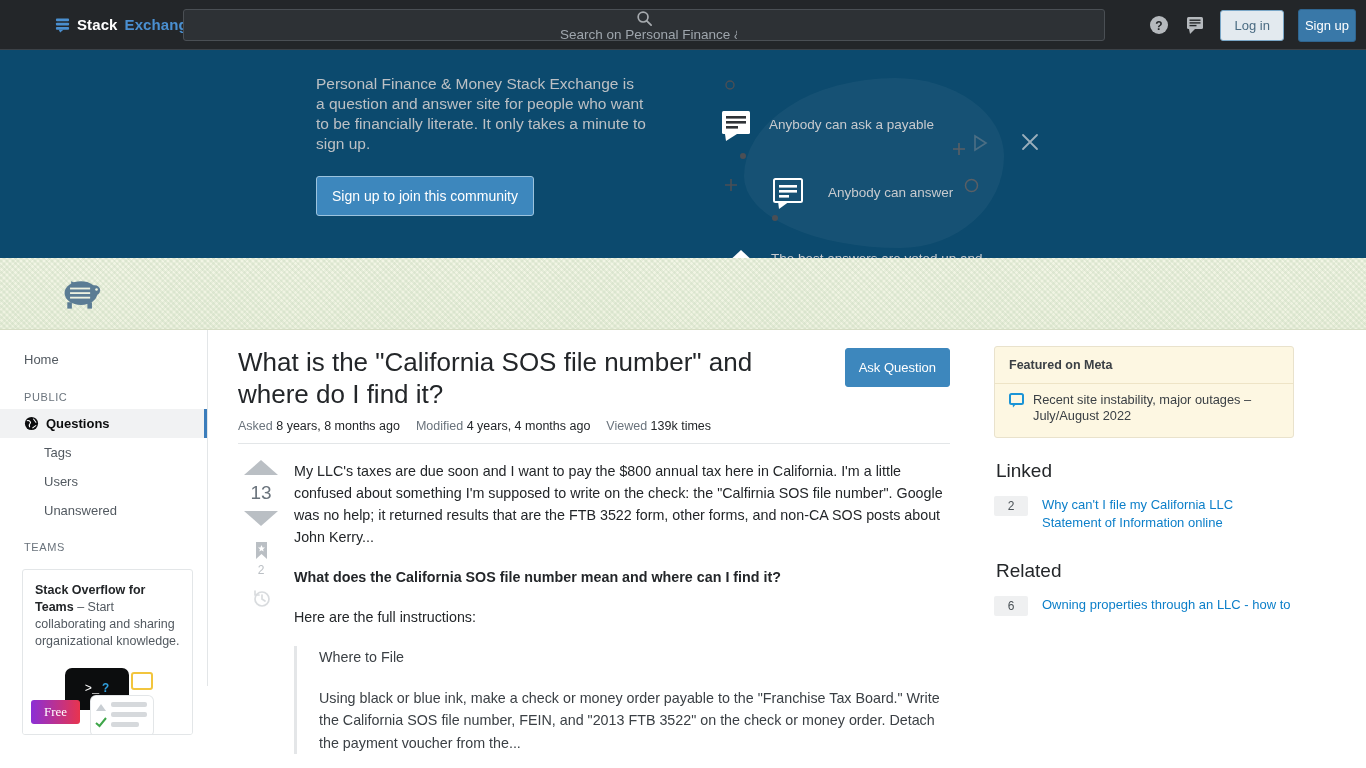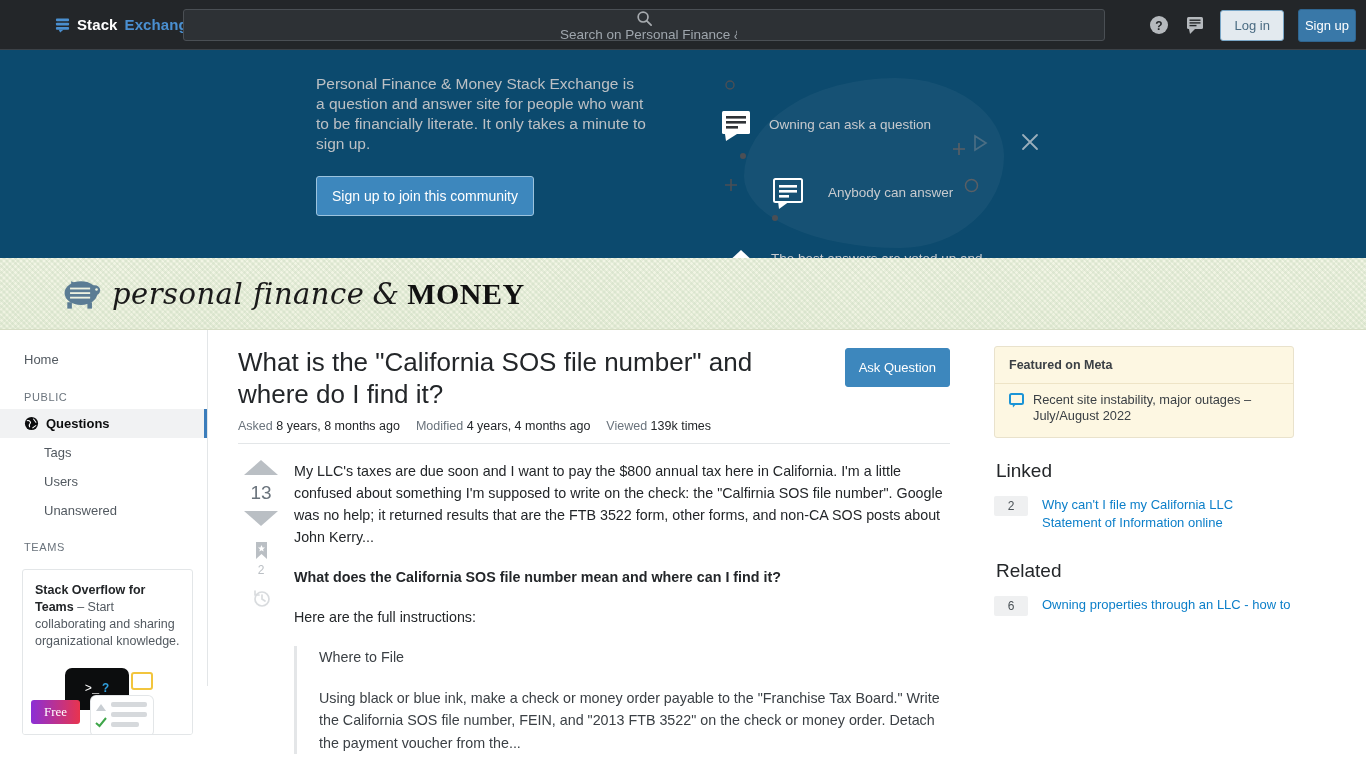--- a/index.html
+++ b/index.html
@@ -340,21 +340,21 @@
 
   <div class="hero-right">
     <div class="hero-item" style="margin-bottom:36px;">
       <svg class="glyph" width="34" height="32" viewBox="0 0 34 32">
         <rect x="2" y="1" width="28" height="23" rx="1.5" fill="#ffffff"></rect>
         <polygon points="5,24 17,24 6,31" fill="#ffffff"></polygon>
         <rect x="6" y="6" width="20" height="2.6" fill="#2f3337"></rect>
         <rect x="6" y="11" width="20" height="2.6" fill="#2f3337"></rect>
         <rect x="6" y="16" width="12" height="2.6" fill="#2f3337"></rect>
       </svg>
-      <span style="margin-left:15px; margin-top:6px;">Owning can ask a question</span>
+      <span style="margin-left:15px; margin-top:6px;">Anybody can ask a payable</span>
     </div>
     <div class="hero-item" style="margin-left:52px; margin-bottom:38px;">
       <svg class="glyph" width="34" height="32" viewBox="0 0 34 32">
         <rect x="2" y="1" width="28" height="23" rx="1.5" fill="none" stroke="#ffffff" stroke-width="2"></rect>
         <polygon points="6,23 18,23 7,31" fill="#ffffff"></polygon>
         <rect x="7" y="7" width="18" height="2.6" fill="#ffffff"></rect>
         <rect x="7" y="12" width="18" height="2.6" fill="#ffffff"></rect>
         <rect x="7" y="17" width="10" height="2.6" fill="#ffffff"></rect>
       </svg>
       <span style="margin-left:22px; margin-top:6px;">Anybody can answer</span>
@@ -381,25 +381,20 @@
     <ellipse cx="23" cy="17" rx="18" ry="13" fill="#5b7c94"></ellipse>
     <ellipse cx="38" cy="14" rx="6" ry="5.5" fill="#5b7c94"></ellipse>
     <circle cx="40" cy="13" r="1.4" fill="#eef2e0"></circle>
     <polygon points="12,4 20,7 13,11" fill="#5b7c94"></polygon>
     <rect x="8" y="27" width="5" height="7" fill="#5b7c94"></rect>
     <rect x="30" y="27" width="5" height="7" fill="#5b7c94"></rect>
     <rect x="11" y="11" width="22" height="2" fill="#eef2e0"></rect>
     <rect x="11" y="16" width="22" height="2" fill="#eef2e0"></rect>
     <rect x="11" y="21" width="22" height="2" fill="#eef2e0"></rect>
   </svg>
-  <div class="sitename">
-    <span class="sn-script">personal finance</span>
-    <span class="sn-amp">&amp;</span>
-    <span class="sn-money">MONEY</span>
-  </div>
 </div>
 
 <div class="page">
 
   <div class="sidebar">
     <div class="side-link">Home</div>
     <div class="side-head">PUBLIC</div>
 
     <div class="side-item active">
       <svg class="globe" viewBox="0 0 16 16">

